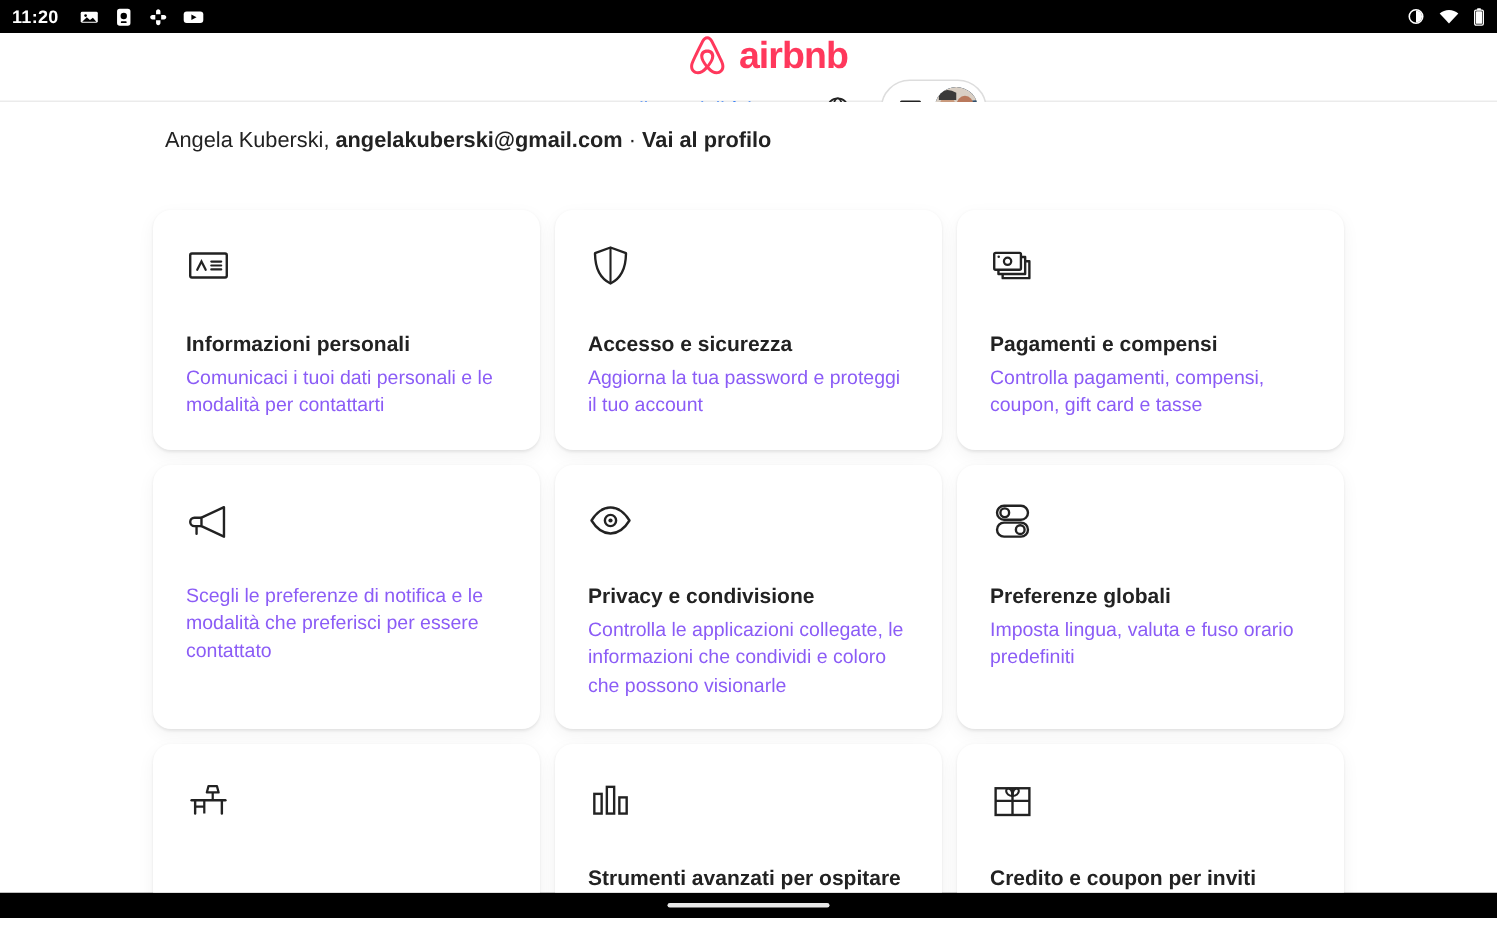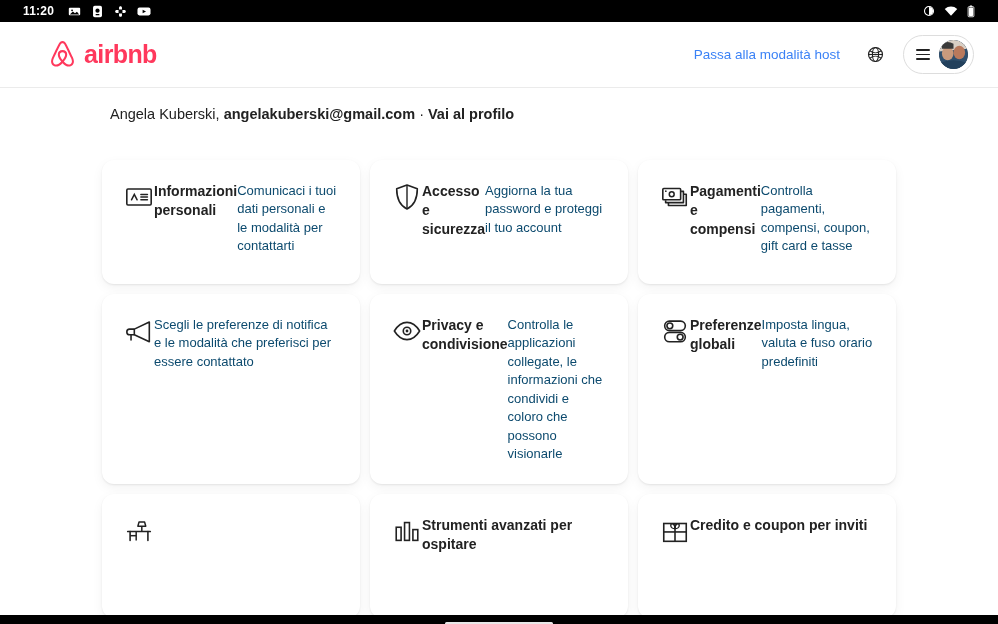--- a/index.html
+++ b/index.html
@@ -6,35 +6,36 @@
   html, body {
     width:998px; height:624px;
     background:#ffffff;
     font-family:"Liberation Sans", sans-serif;
     overflow:hidden;
   }
 
   
   .status-bar{
     height:22px; background:#000; color:#fff;
-    display:flex; align-items:center; padding:0 23px;
+    display:flex; align-items:center; padding:0 8px;
     font-size:12px; font-weight:700;
   }
   .status-clock{ margin-right:14px; letter-spacing:.2px; }
   .status-left-icons{ display:flex; align-items:center; gap:10px; }
   .status-spacer{ flex:1; }
   .status-right-icons{ display:flex; align-items:center; gap:9px; }
   .sb-ico{ display:block; }
 
   
   .app-header{
-    height:66px; background:#fff;
+    height:46px; background:#fff;
     border-bottom:1px solid #ebebeb;
     display:flex; align-items:center;
     padding:0 24px 0 48px;
+    flex-direction:column;
   }
   .brand{ display:flex; align-items:center; gap:7px; }
   .brand-mark{ display:block; }
   .brand-word{
     color:#FF385C; font-size:25px; font-weight:700;
     letter-spacing:-.6px; line-height:1;
   }
   .header-spacer{ flex:1; }
   .header-right{ display:flex; align-items:center; gap:4px; }
   .host-switch{
@@ -87,29 +88,29 @@
     gap:10px;
     padding:35px 0 0 102px;
   }
   .card{
     background:#ffffff;
     border-radius:12px;
     box-shadow:0 1px 2px rgba(0,0,0,.08), 0 4px 12px rgba(0,0,0,.05);
     padding:22px 22px 20px 22px;
     min-height:124px;
     cursor:pointer;
-    display:flex; 
+    display:flex; flex-direction:column;
   }
   .card-icon{ height:34px; margin-bottom:24px; display:flex; align-items:flex-start; }
   .card-title{
     font-size:14px; font-weight:700; color:#222222;
     margin-bottom:4px; line-height:1.35;
   }
   .card-desc{
-    font-size:13px; color:#0c4a6e; line-height:1.42;
+    font-size:13px; color:#8b5cf6; line-height:1.42;
   }
   .row-2 .card-icon{ margin-bottom:22px; }
 
   
   .nav-bar{
     height:17px; background:#000;
     display:flex; align-items:center; justify-content:center;
   }
   .nav-pill{ width:108px; height:3.5px; background:#e8e8e8; border-radius:3px; }
 </style>

